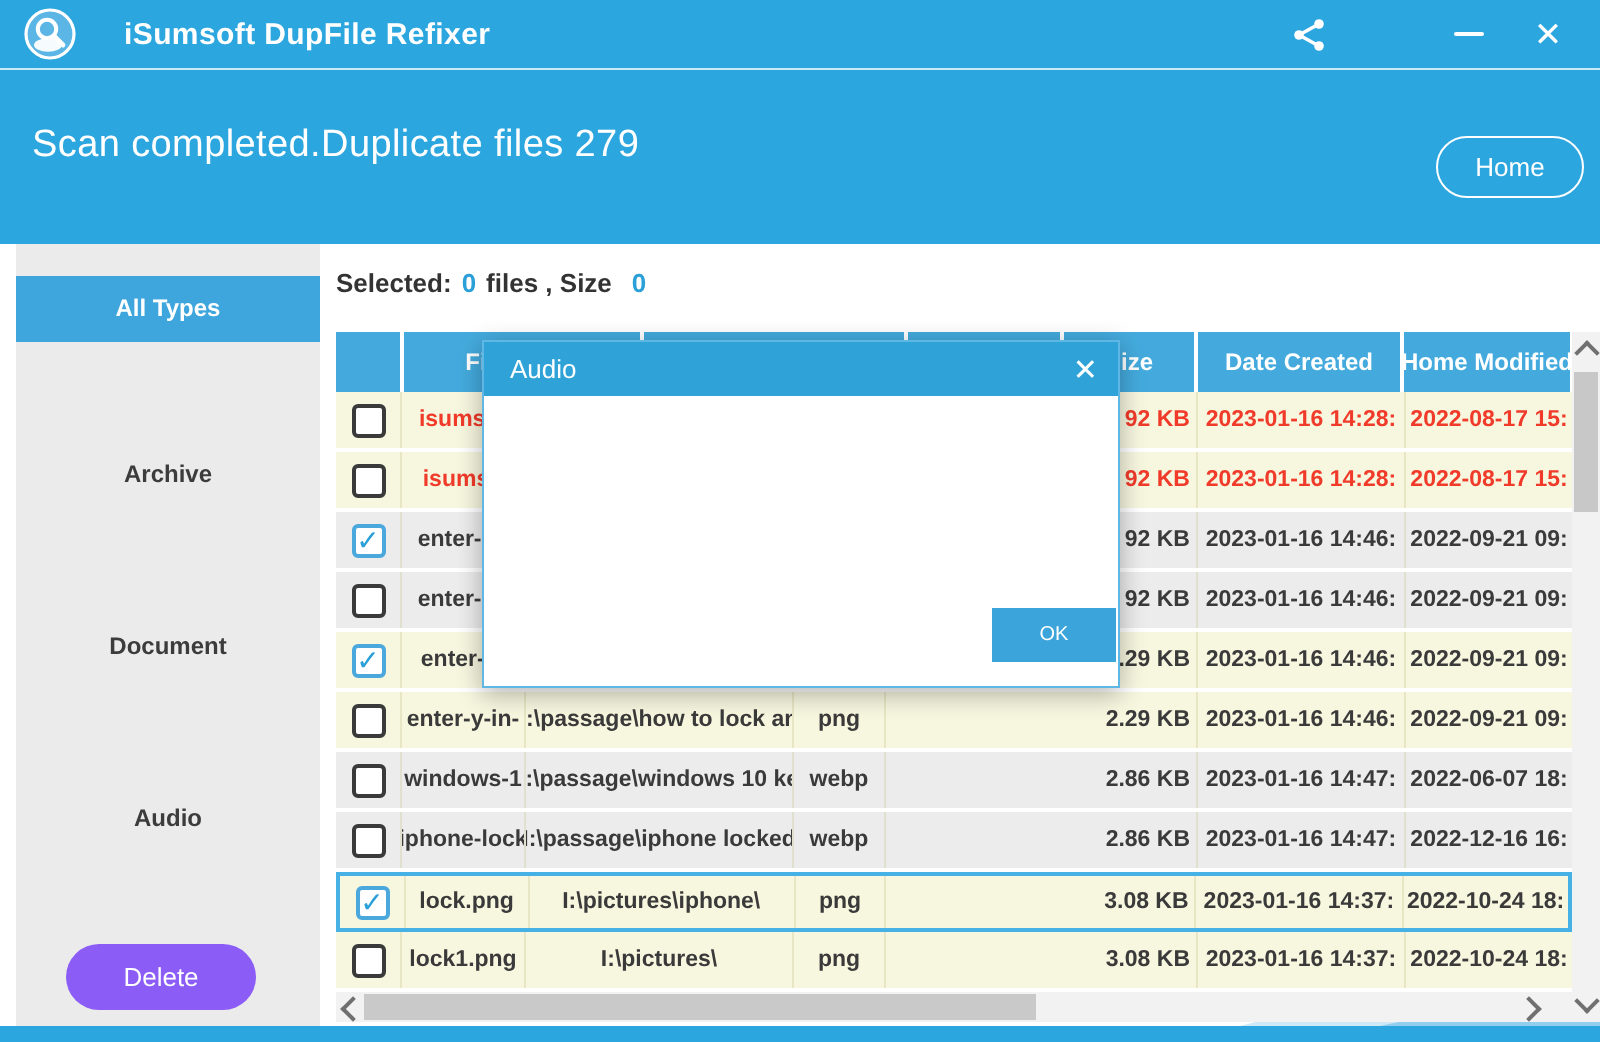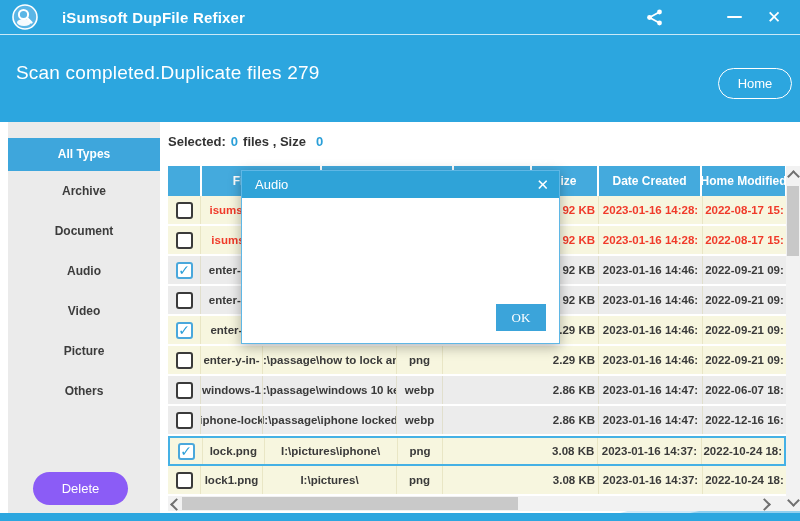--- a/index.html
+++ b/index.html
@@ -22,21 +22,21 @@
   
   .header{position:absolute;left:0;top:35px;width:800px;height:87px;background:#2ca6df;padding-left:12px;}
   .scan-status{position:absolute;left:16px;top:27px;color:#fff;font-size:19px;font-weight:400;letter-spacing:.2px;}
   .home-btn{position:absolute;right:20px;top:33px;width:74px;height:31px;border:1.5px solid #fff;
             border-radius:16px;background:transparent;color:#fff;font-size:13px;
             font-family:inherit;cursor:pointer;}
 
   
   .sidebar{position:absolute;left:8px;top:122px;width:152px;height:424px;background:#ebebeb;}
   .side-item{height:40px;line-height:40px;text-align:center;font-size:12px;font-weight:700;
-             color:#3c3c3c;cursor:pointer;}
+             color:#3c3c3c;cursor:pointer;margin-top:46px;}
   .side-item.active{height:33px;line-height:33px;margin-top:16px;background:#3ea6dc;color:#fff;}
   .delete-btn{position:absolute;left:25px;top:350px;width:95px;height:33px;border:none;
               border-radius:17px;background:#8b5cf6;color:#fff;font-size:13px;font-family:inherit;cursor:pointer;}
 
   
   .main{position:absolute;left:160px;top:122px;width:640px;height:389px;background:#fff;z-index:2;}
   .summary{position:absolute;left:8px;top:12px;font-size:13px;font-weight:700;color:#333;}
   .summary .num{color:#2a9fd8;margin:0 5px;}
   .summary .mid{margin-right:5px;}
 
@@ -89,22 +89,22 @@
   .corner-decor{position:absolute;left:620px;top:463px;width:180px;height:50px;z-index:1;}
 
   
   .dialog{position:absolute;left:241px;top:170px;width:319px;height:174px;background:#fff;
           border:1px solid #5fb7e5;box-sizing:border-box;box-shadow:0 3px 12px rgba(0,0,0,.30);z-index:10;}
   .dlg-title{height:27px;background:#2fa3d8;display:flex;align-items:center;color:#fff;
              font-size:13px;padding-left:13px;position:relative;}
   .dlg-close{position:absolute;right:10px;top:0;height:27px;display:flex;align-items:center;
              color:#fff;font-size:15px;font-weight:700;cursor:pointer;}
   .dlg-msg{position:absolute;left:37px;top:50px;font-size:13px;color:#444;}
-  .dlg-ok{position:absolute;left:254px;top:133px;width:50px;height:27px;background:#3ba4da;border:none;
-          color:#fff;font-size:13px;font-family:Liberation Serif, serif;cursor:pointer;}
+  .dlg-ok{position:absolute;left:254px;top:133px;width:62px;height:27px;background:#3ba4da;border:none;
+          color:#fff;font-size:10px;font-family:Liberation Sans, sans-serif;cursor:pointer;}
 </style>
 </head>
 <body>
 
 <div class="window">
 
   <div class="titlebar">
     <div class="logo">
       <svg width="26" height="26" viewBox="0 0 26 26">
         <circle cx="13" cy="13" r="12" fill="#5bb6e6" stroke="#ffffff" stroke-width="1.6"></circle>

